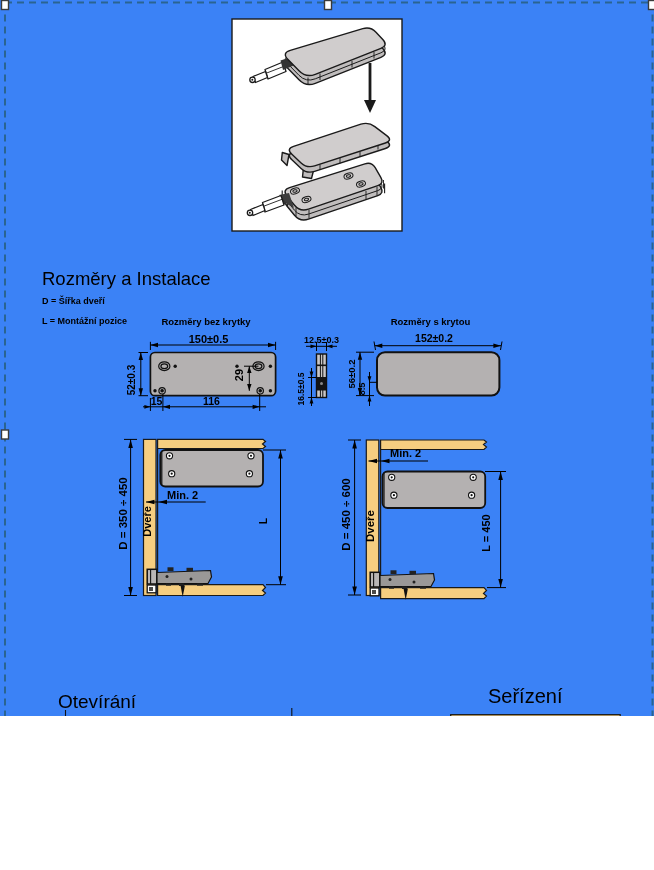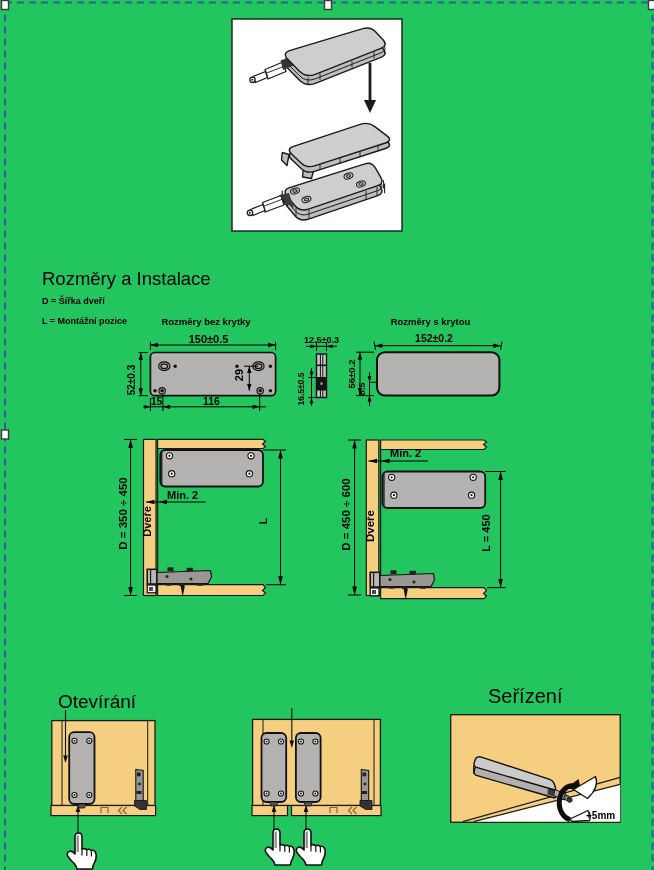--- a/index.html
+++ b/index.html
@@ -1,16 +1,16 @@
 <!DOCTYPE html>
 <html><head>
 <meta charset="utf-8">
 <style>
 html,body{margin:0;padding:0;background:#fff;}
-#page{position:relative;width:654px;height:870px;background:#22c55e;overflow:hidden;
+#page{position:relative;width:654px;height:716px;background:#3b82f6;overflow:hidden;
 font-family:"Liberation Sans", sans-serif;}
 svg{display:block;}
 text{font-family:"Liberation Sans", sans-serif;}
 </style>
 </head>
 <body>
 
 <div id="page">
 <svg width="654" height="870" viewBox="0 0 654 870">
 

